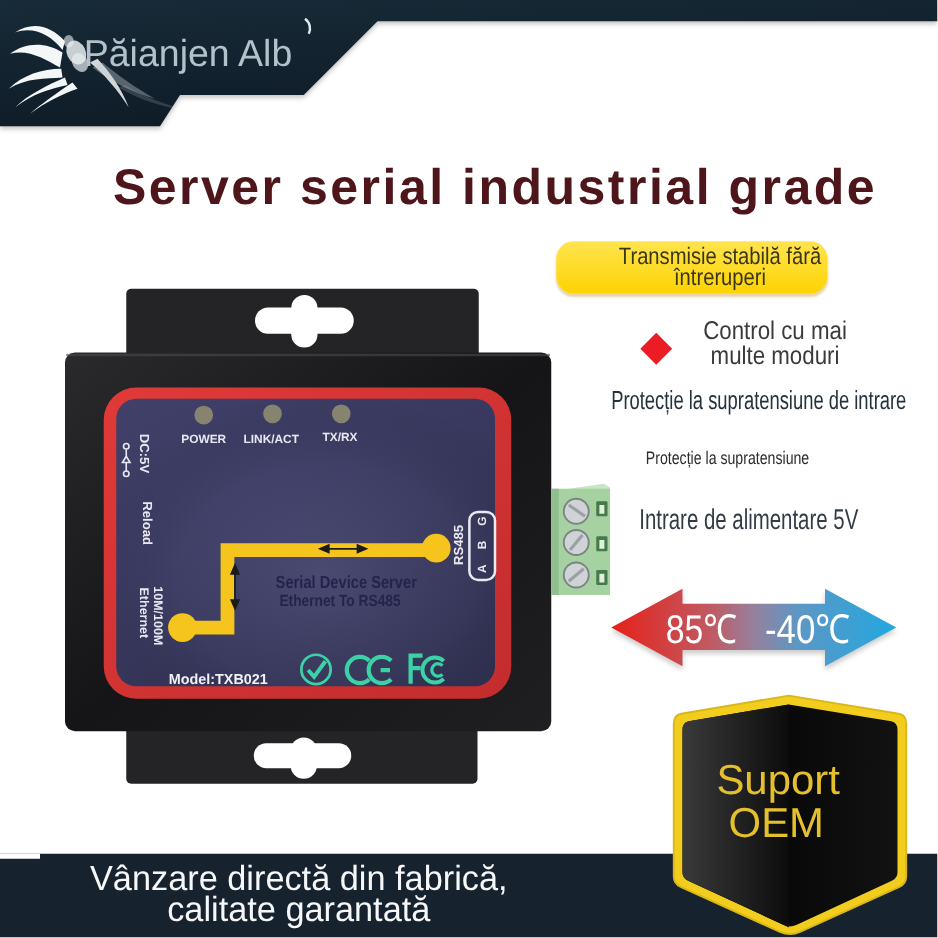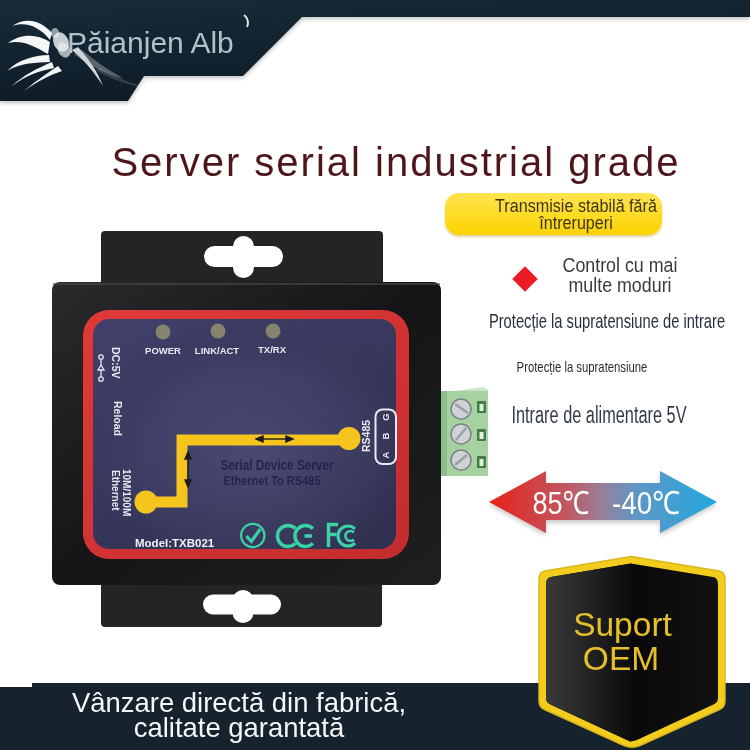--- a/index.html
+++ b/index.html
@@ -38,21 +38,21 @@
   <g fill="#e7edf0">
     <ellipse cx="61" cy="42" rx="7.5" ry="10" transform="rotate(-25 61 42)" opacity="0.85"></ellipse>
     <ellipse cx="64" cy="50" rx="6" ry="8" transform="rotate(-30 64 50)" opacity="0.7"></ellipse>
     <ellipse cx="55" cy="33" rx="4" ry="5" opacity="0.6"></ellipse>
   </g>
   </g>
   <path d="M244,15 C248,18 249,23 247,27" stroke="#dfe7ec" stroke-width="2" fill="none"></path>
   <text x="67" y="53" font-size="30" fill="#b3c1cb">Păianjen Alb</text>
 </svg>
 
-<div class="abs" style="left:396px;top:140px;transform:translateX(-50%);white-space:nowrap;">
+<div class="abs" style="left:396px;top:128px;transform:translateX(-50%);white-space:nowrap;font-weight:bold;">
   <span style="font-size:40px;color:#4e161a;letter-spacing:2px;">Server serial industrial grade</span>
 </div>
 
 <div class="abs" style="left:445px;top:193px;width:217px;height:42px;border-radius:14px;
      background:linear-gradient(#ffe44f,#fdd301);box-shadow:0 2px 2px rgba(180,130,0,0.35);"></div>
 <div class="abs" style="left:576px;top:197px;transform:translateX(-50%) scaleX(0.85);text-align:center;font-size:19px;color:#3c3517;line-height:17px;white-space:nowrap;">Transmisie stabilă fără<br>întreruperi</div>
 
 <div class="abs" style="left:515.5px;top:270px;width:18px;height:18px;background:#ec1c24;transform:rotate(45deg);"></div>
 <div class="abs" style="left:620px;top:255px;transform:translateX(-50%) scaleX(0.87);text-align:center;font-size:20.5px;color:#3a3a3a;line-height:19.5px;white-space:nowrap;">Control cu mai<br>multe moduri</div>
 

